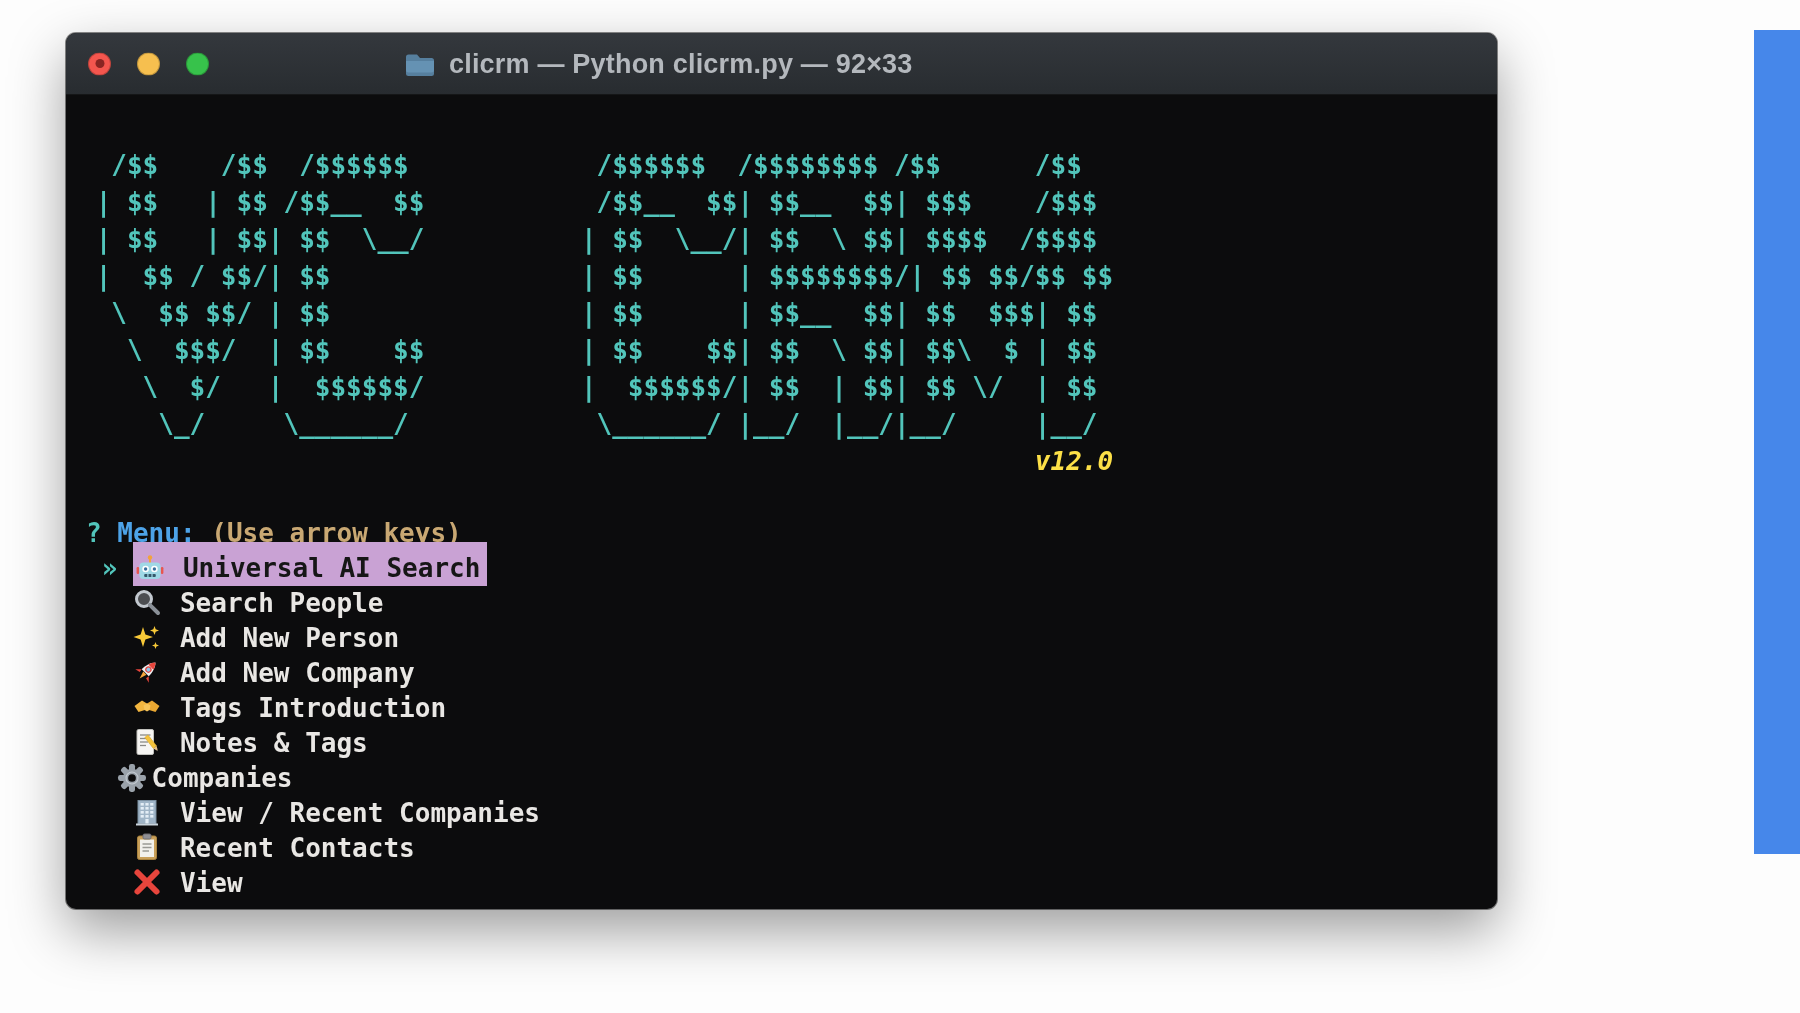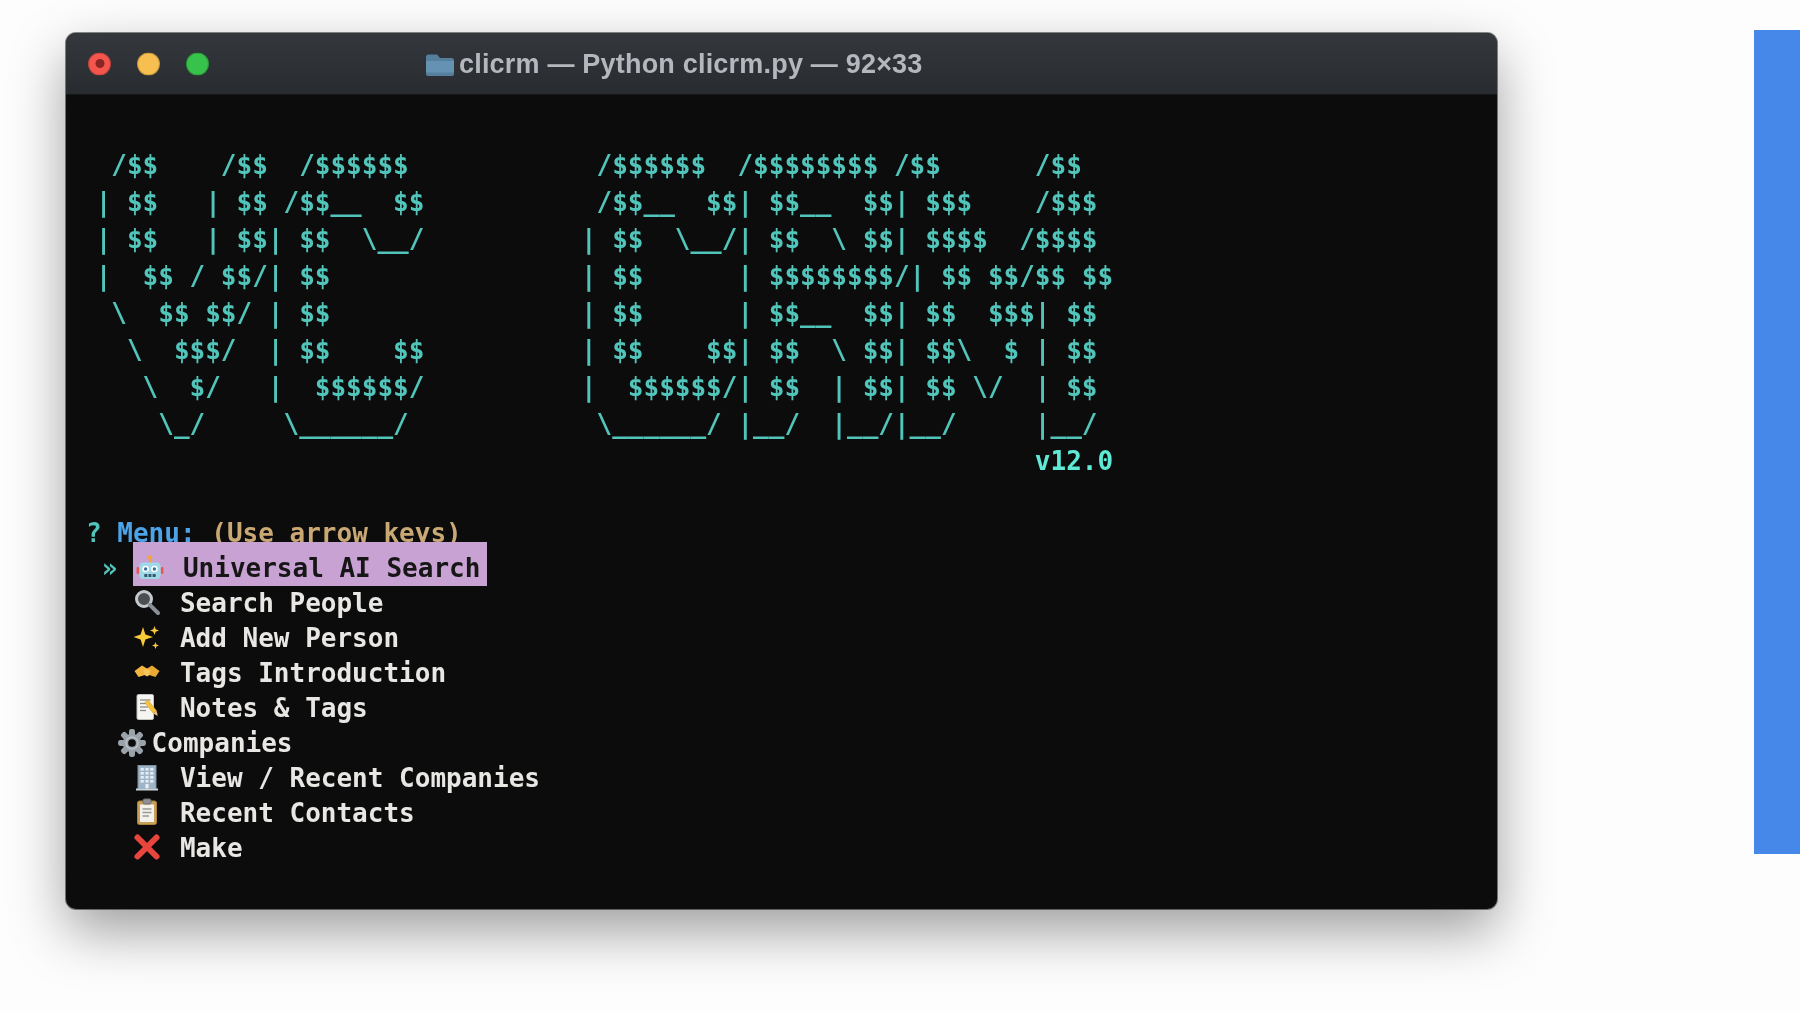--- a/index.html
+++ b/index.html
@@ -16,28 +16,28 @@
               background:linear-gradient(#34383d,#282c30);
               border-bottom:1px solid #151617; }
   .traffic { position:absolute; top:50%; transform:translateY(-50%);
              width:23px; height:23px; border-radius:50%; border:1px solid rgba(0,0,0,.22); }
   .tl-close { left:22px; background:#f4564e; }
   .tl-close .dot { position:absolute; left:50%; top:50%; transform:translate(-50%,-50%);
                    width:9px; height:9px; border-radius:50%; background:#8a2522; }
   .tl-min   { left:71px; background:#f6bf4f; }
   .tl-zoom  { left:120px; background:#37c24b; }
 
-  .title-wrap { position:absolute; left:358px; top:0; height:62px; display:flex;
-                align-items:center; gap:3px; }
+  .title-wrap { position:absolute; left:338px; top:0; height:62px; display:flex;
+                align-items:center; gap:13px; }
   .title-text { font-size:27px; font-weight:bold; color:#b4b8bd; letter-spacing:.2px; }
 
   .term { padding:52px 0 0 14px; font-family:"DejaVu Sans Mono","Liberation Mono",monospace;
           font-weight:bold; font-size:26px; }
   .art { color:#52c5bb; line-height:37px; white-space:pre; padding-left:1ch; }
-  .version-line { color:#5eead4; line-height:37px; white-space:pre; padding-left:61ch; }
+  .version-line { color:#fde047; line-height:37px; white-space:pre; padding-left:61ch;font-style:italic; }
   .spacer { height:36px; }
 
   .menu { padding-left:6px; }
   .mrow, .mhead { white-space:pre; line-height:35px; height:35px; color:#e9e7e4; }
   .prompt { color:#52c5bb; }
   .menu-label { color:#4da3e8; }
   .hint { color:#c9a873; }
   .pointer { color:#52c5bb; }
   .icon { display:inline-block; width:2ch; height:30px; vertical-align:-6px; }
   .icon svg { display:block; }
@@ -103,20 +103,30 @@
                 <circle cx="11" cy="11" r="7.5" fill="rgba(225,232,238,.3)" stroke="#c3c9cf" stroke-width="3"></circle>
                 <line x1="16.8" y1="16.8" x2="25" y2="25" stroke="#8a9097" stroke-width="4" stroke-linecap="round"></line>
               </svg></span><span> </span><span>Search People</span></div>
 
         <div class="mrow"><span>   </span><span class="icon"><svg width="28" height="28" viewBox="0 0 28 28">
                 <path d="M10 4 L12.4 11.6 L20 14 L12.4 16.4 L10 24 L7.6 16.4 L0.5 14 L7.6 11.6 Z" fill="#f8c938"></path>
                 <path d="M21.5 3 L22.7 6.3 L26 7.5 L22.7 8.7 L21.5 12 L20.3 8.7 L17 7.5 L20.3 6.3 Z" fill="#f8c938"></path>
                 <path d="M22.5 19 L23.4 21.6 L26 22.5 L23.4 23.4 L22.5 26 L21.6 23.4 L19 22.5 L21.6 21.6 Z" fill="#f8c938"></path>
               </svg></span><span> </span><span>Add New Person</span></div>
 
+        <div class="mrow"><span>   </span><span class="icon"><svg width="28" height="28" viewBox="0 0 28 28">
+                <g transform="rotate(45 14 13)">
+                  <path d="M14 1 C17.6 4.6 19 10 19 15.5 L9 15.5 C9 10 10.4 4.6 14 1 Z" fill="#eceff1"></path>
+                  <path d="M14 1 C15.8 2.8 17 5.2 17.6 7.5 L10.4 7.5 C11 5.2 12.2 2.8 14 1 Z" fill="#e8453c"></path>
+                  <circle cx="14" cy="11" r="2.6" fill="#86c5e8" stroke="#e8453c" stroke-width="1.2"></circle>
+                  <path d="M9 15.5 L4.5 20 L9.5 18.8 Z" fill="#e8453c"></path>
+                  <path d="M19 15.5 L23.5 20 L18.5 18.8 Z" fill="#e8453c"></path>
+                  <path d="M11.8 16 L14 23.5 L16.2 16 Z" fill="#f7a63c"></path>
+                </g>
+              </svg></span><span> </span><span>Add New Company</span></div>
 
         <div class="mrow"><span>   </span><span class="icon"><svg width="28" height="28" viewBox="0 0 28 28">
                 <path d="M1.5 13 L9 7.5 L15.5 11.5 L13.5 16.5 L5.5 19 Z" fill="#f3b63f"></path>
                 <path d="M26.5 13 L19 7.5 L12.5 11.5 L14.5 16.5 L22.5 19 Z" fill="#eaa832"></path>
                 <path d="M10.5 12.5 L14 10.5 L17.5 12.5 L16.5 17 L14 18.5 L11.5 17 Z" fill="#f8c55a"></path>
               </svg></span><span> </span><span>Tags Introduction</span></div>
 
         <div class="mrow"><span>   </span><span class="icon"><svg width="28" height="28" viewBox="0 0 28 28">
                 <rect x="4" y="1.5" width="16.5" height="25" rx="1.5" fill="#f6f5f2" stroke="#c2c2bd"></rect>
                 <line x1="7" y1="7" x2="17.5" y2="7" stroke="#8a8a85" stroke-width="1.3"></line>
@@ -167,17 +177,17 @@
                 <rect x="7" y="6.5" width="14" height="17.5" fill="#f2f1ec"></rect>
                 <rect x="10" y="1" width="8" height="5" rx="1.5" fill="#8f8f94" stroke="#6e6e72"></rect>
                 <line x1="9.5" y1="11" x2="18.5" y2="11" stroke="#9a9a94" stroke-width="1.3"></line>
                 <line x1="9.5" y1="14.5" x2="18.5" y2="14.5" stroke="#9a9a94" stroke-width="1.3"></line>
                 <line x1="9.5" y1="18" x2="16" y2="18" stroke="#9a9a94" stroke-width="1.3"></line>
               </svg></span><span> </span><span>Recent Contacts</span></div>
 
         <div class="mrow"><span>   </span><span class="icon"><svg width="28" height="28" viewBox="0 0 28 28">
                 <line x1="4.5" y1="4.5" x2="23.5" y2="23.5" stroke="#e8453c" stroke-width="6" stroke-linecap="round"></line>
                 <line x1="23.5" y1="4.5" x2="4.5" y2="23.5" stroke="#e8453c" stroke-width="6" stroke-linecap="round"></line>
-              </svg></span><span> </span><span>Make</span></div>
+              </svg></span><span> </span><span>View</span></div>
       </div>
     </div>
   </div>
 </div>
 
 </body></html>

